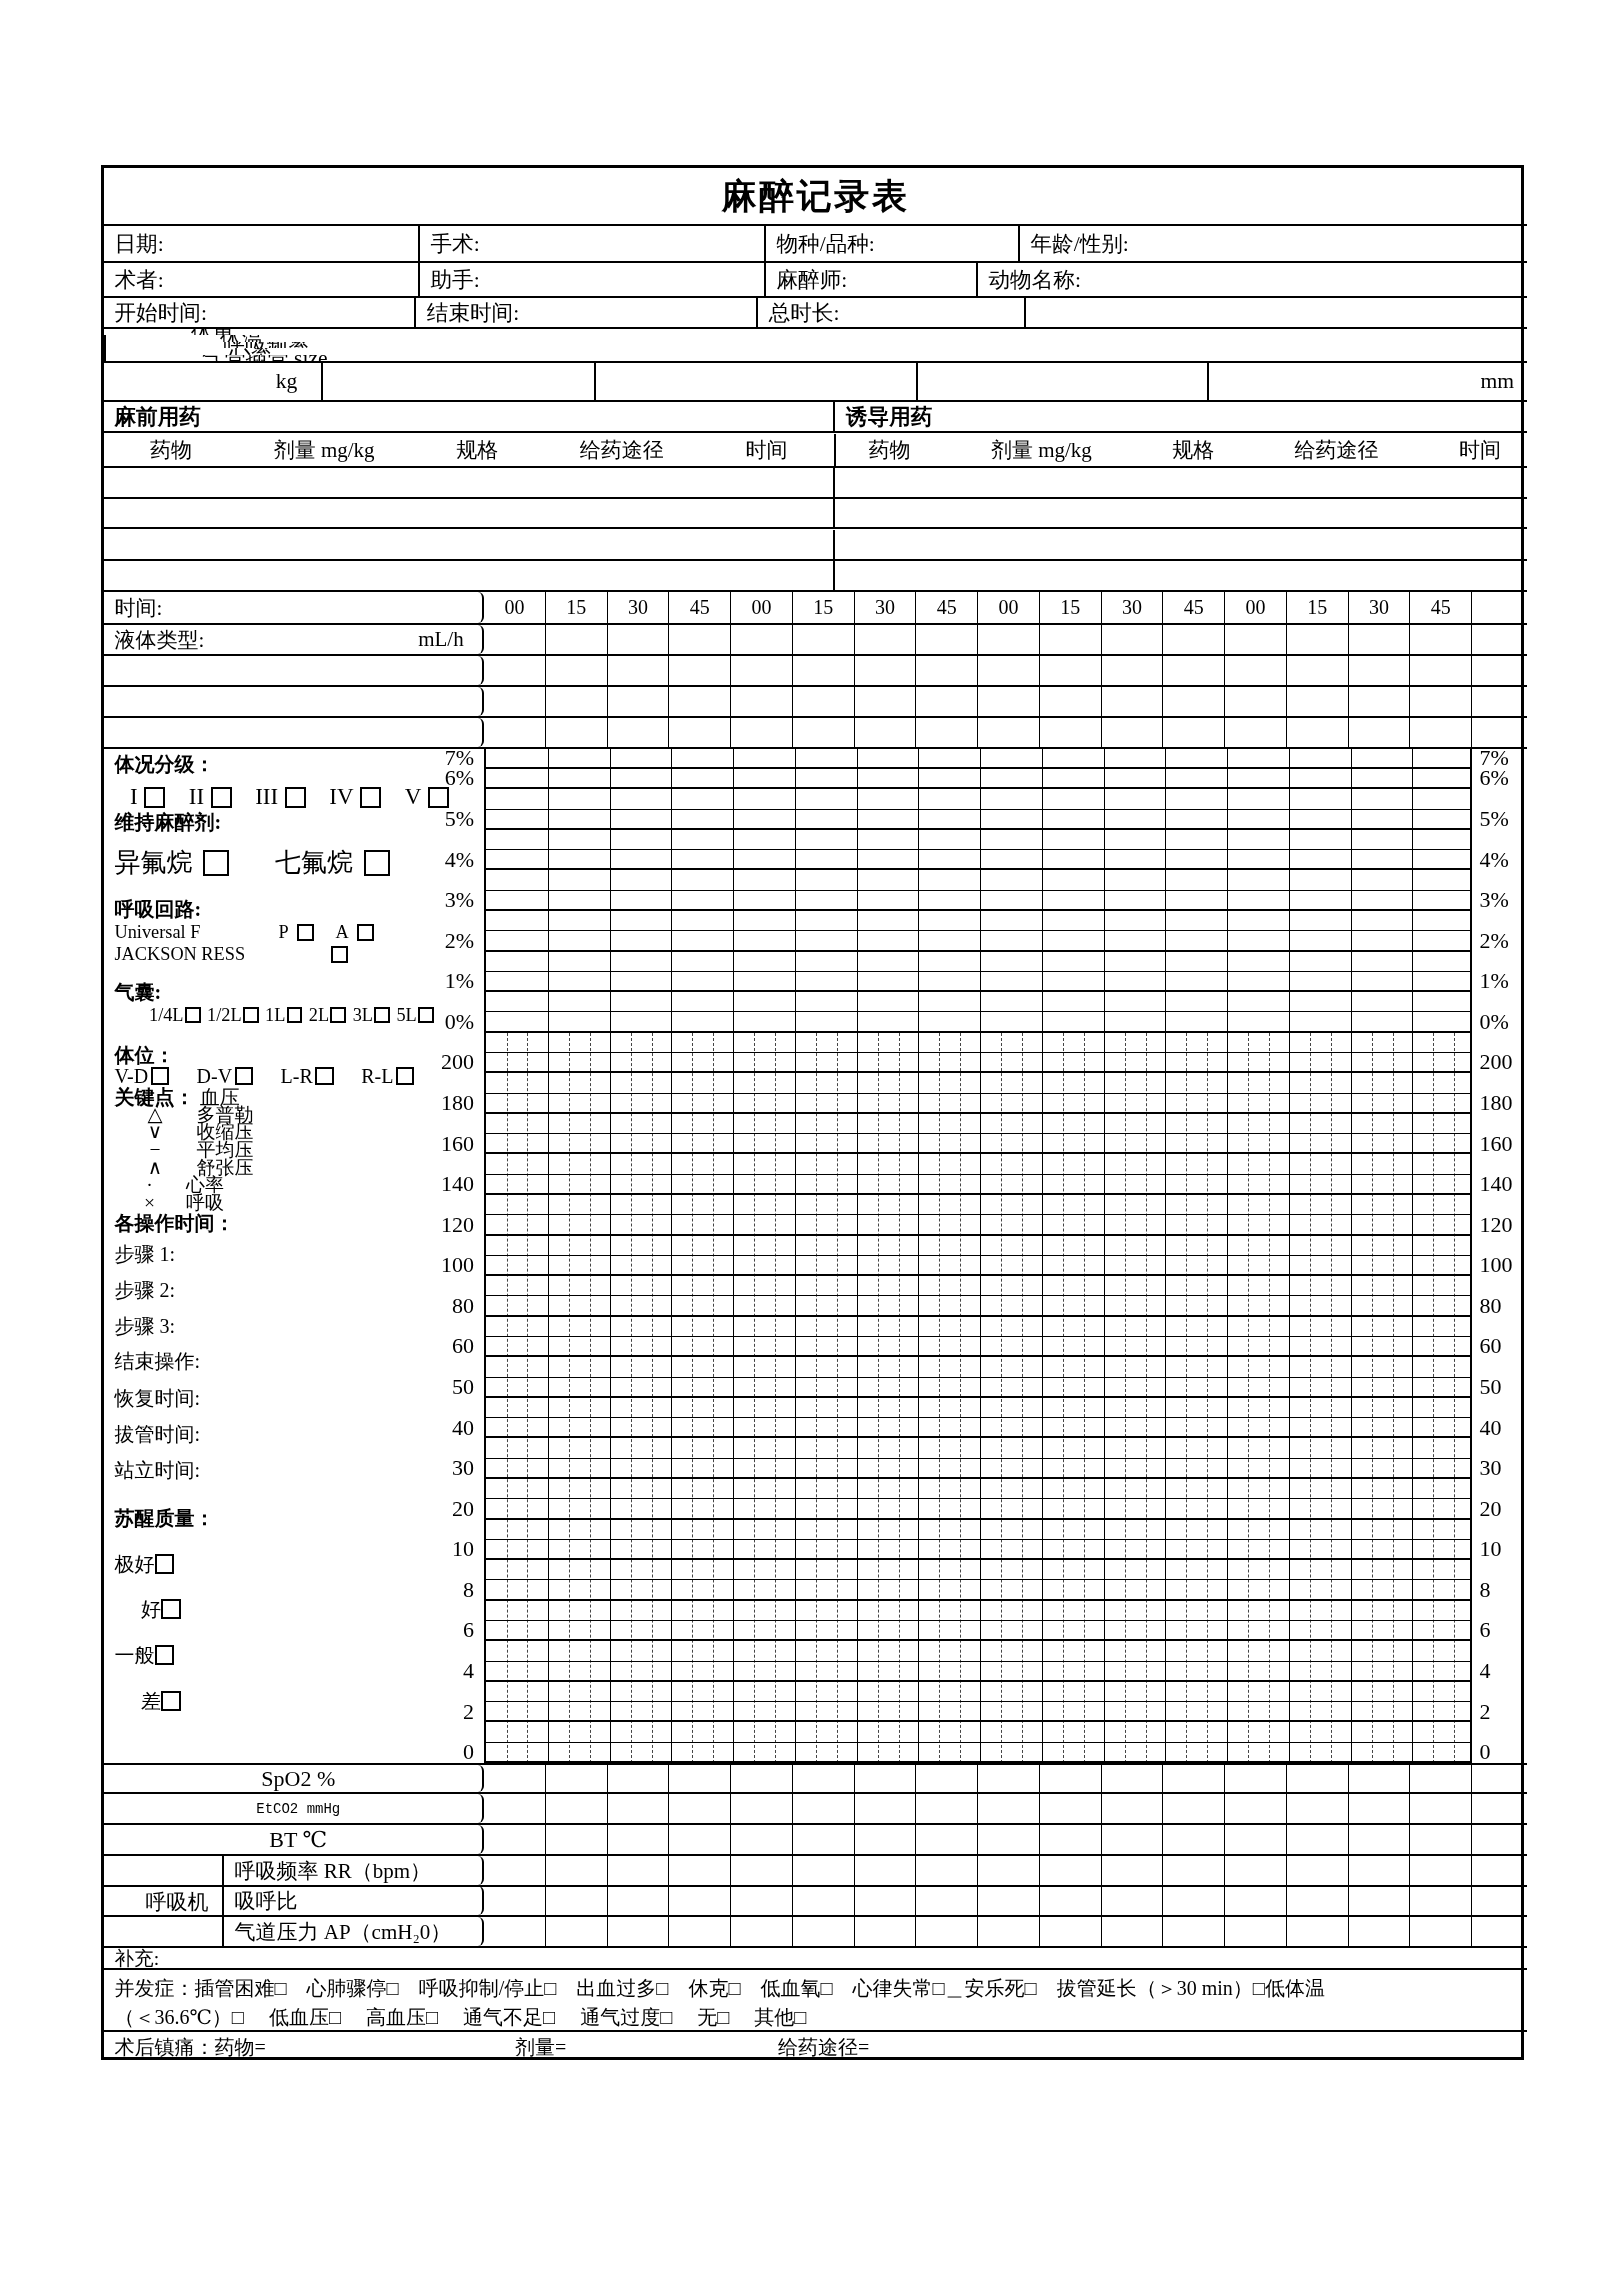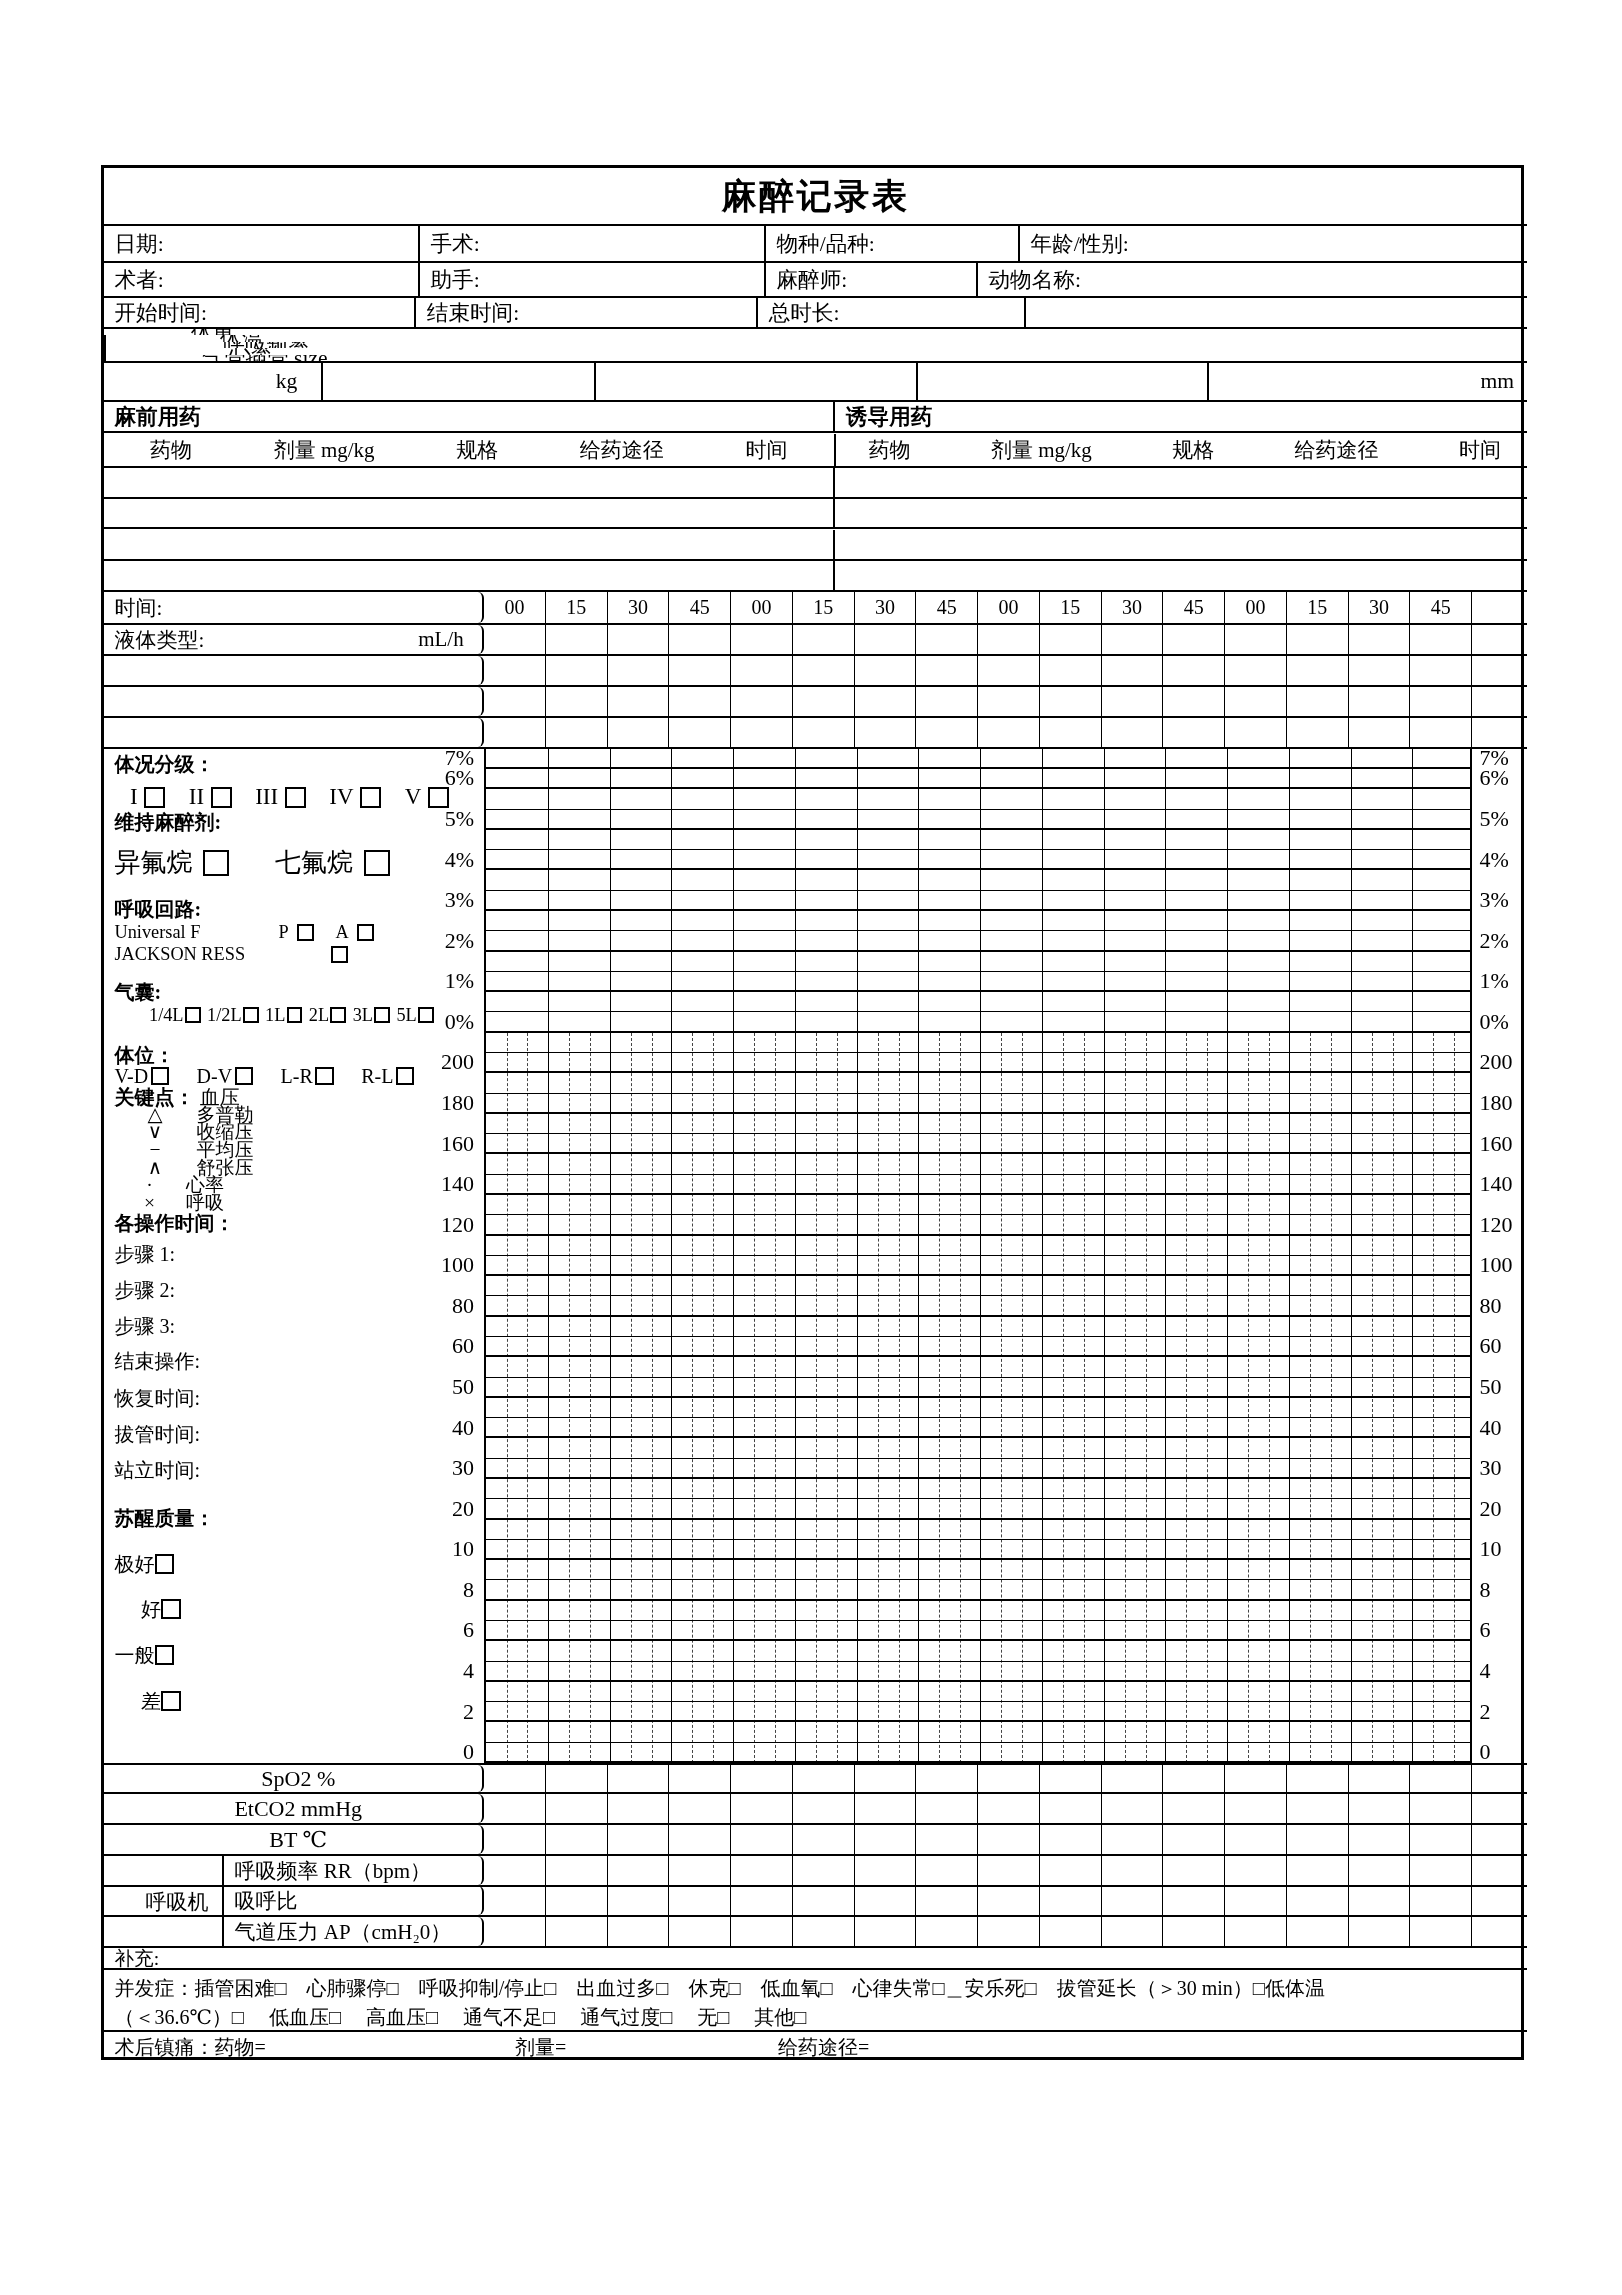--- a/index.html
+++ b/index.html
@@ -498,21 +498,21 @@
         <div class="gcell"></div>
         <div class="gcell"></div>
         <div class="gcell"></div>
         <div class="gcell"></div>
         <div class="gcell"></div>
         <div class="gcell"></div>
         <div class="gcell"></div>
         <div class="gcell glast"></div>
       </div>
     <div class="band bb3" style="top:1626px;height:31px;" id="etco2-row">
-      <div class="rlabel cntr" style="font-size:22px;">EtCO2 mmHg</div>
+      <div class="rlabel cntr" style="font-size:14px;font-family:Liberation Mono, monospace;">EtCO2 mmHg</div>
     <div class="gcell gfirst"></div>
         <div class="gcell"></div>
         <div class="gcell"></div>
         <div class="gcell"></div>
         <div class="gcell"></div>
         <div class="gcell"></div>
         <div class="gcell"></div>
         <div class="gcell"></div>
         <div class="gcell"></div>
         <div class="gcell"></div>

